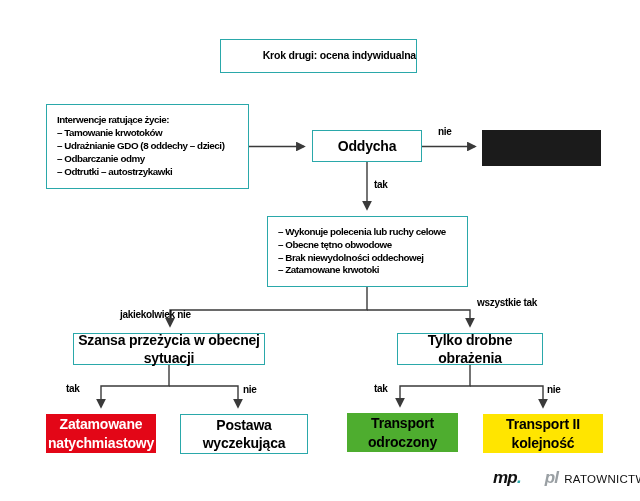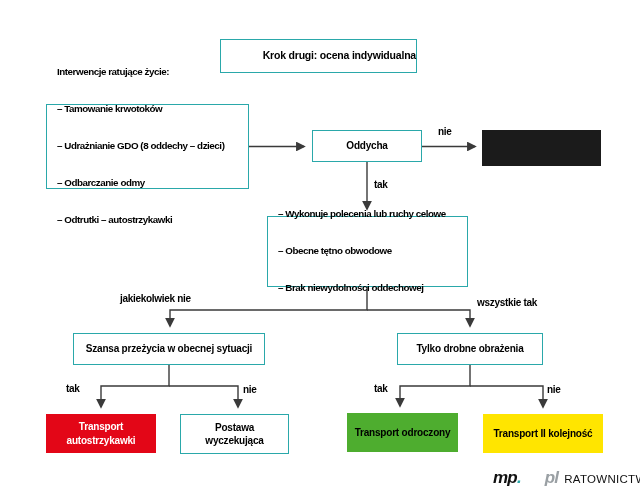--- a/index.html
+++ b/index.html
@@ -7,47 +7,47 @@
     position:relative; width:640px; height:501px; background:#ffffff;
     font-family:"Liberation Sans", sans-serif; overflow:hidden;
   }
   svg.edges { position:absolute; left:0; top:0; z-index:0; }
   svg.edges .edge { stroke:var(--line); stroke-width:1.4; fill:none; }
   svg.edges marker path { fill:var(--line); }
 
   .box {
     position:absolute; z-index:1; box-sizing:border-box;
     border:1.5px solid var(--teal); background:#fff; color:#000;
-    font-weight:bold; font-size:10px; letter-spacing:-0.2px; line-height:1.32;
+    font-weight:bold; font-size:14px; letter-spacing:-0.2px; line-height:1.32;
     display:flex; align-items:center; justify-content:center; text-align:center;
   }
   .box.list {
     flex-direction:column; align-items:flex-start; justify-content:center;
-    text-align:center; padding:4px 4px 4px 10px; letter-spacing:-0.45px; font-size:9.8px;gap:24px;
+    text-align:center; padding:4px 4px 4px 10px; letter-spacing:-0.45px; font-size:9.8px;
   }
   .box.filled { border:none; color:#000; }
 
   #box-step2        { left:220px; top:39px;  width:197px; height:34px; font-size:10.5px;justify-content:flex-end; }
   #box-interventions{ left:46px;  top:104px; width:203px; height:85px; }
   #box-breathing    { left:312px; top:130px; width:110px; height:32px; }
   #box-black        { left:482px; top:130px; width:119px; height:36px; background:var(--black_box); border:none; }
   #box-criteria     { left:267px; top:216px; width:201px; height:71px; }
   #box-survival     { left:73px;  top:333px; width:192px; height:32px; }
   #box-minor        { left:397px; top:333px; width:146px; height:32px; }
   #box-immediate    { left:46px;  top:414px; width:110px; height:39px; background:var(--red); color:#fff; }
-  #box-expectant    { left:180px; top:414px; width:109px; height:40px; }
+  #box-expectant    { left:180px; top:414px; width:128px; height:40px; }
   #box-delayed      { left:347px; top:413px; width:111px; height:39px; background:var(--green); }
   #box-second       { left:483px; top:414px; width:120px; height:39px; background:var(--yellow); }
   #box-immediate, #box-delayed, #box-second { border:none; }
   #box-immediate, #box-expectant, #box-delayed, #box-second { padding:0 6px; }
 
   .elabel { position:absolute; z-index:2; font-weight:bold; font-size:10px; letter-spacing:-0.3px; color:#000; white-space:nowrap; }
   #lbl-breathing-no { left:438px; top:126px; }
   #lbl-breathing-yes{ left:374px; top:179px; }
-  #lbl-any-no       { left:92px;  top:293px;padding-left:28px; }
+  #lbl-any-no       { left:92px;  top:309px;padding-left:28px; }
   #lbl-all-yes      { left:477px; top:297px; }
   #lbl-survival-yes { left:66px;  top:383px; }
   #lbl-survival-no  { left:243px; top:384px; }
   #lbl-minor-yes    { left:374px; top:383px; }
   #lbl-minor-no     { left:547px; top:384px; }
 
   .logo { position:absolute; left:493px; top:468px; z-index:2; display:flex; align-items:baseline; }
   .logo .mp  { font-style:italic; font-weight:bold; font-size:17px; letter-spacing:-0.8px; color:#111; }
   .logo .dot { font-style:italic; font-weight:bold; font-size:17px; color:var(--teal); }
   .logo .pl  { font-style:italic; font-weight:bold; font-size:17px; letter-spacing:-0.8px; color:#9aa0a4;margin-left:23px; }
@@ -96,32 +96,33 @@
   <div class="box" id="box-breathing">
     <span>Oddycha</span>
   </div>
 
   <div class="box filled" id="box-black"></div>
 
   <div class="box list" id="box-criteria">
     <div>– Wykonuje polecenia lub ruchy celowe</div>
     <div>– Obecne tętno obwodowe</div>
     <div>– Brak niewydolności oddechowej</div>
+    <div>– Zatamowane krwotoki</div>
   </div>
 
   <div class="box" id="box-survival">
     <span>Szansa przeżycia w obecnej sytuacji</span>
   </div>
 
   <div class="box" id="box-minor">
     <span>Tylko drobne obrażenia</span>
   </div>
 
   <div class="box filled" id="box-immediate">
-    <span>Transport autostrzykawki</span>
+    <span>Zatamowane natychmiastowy</span>
   </div>
 
   <div class="box" id="box-expectant">
     <span>Postawa wyczekująca</span>
   </div>
 
   <div class="box filled" id="box-delayed">
     <span>Transport odroczony</span>
   </div>
 

